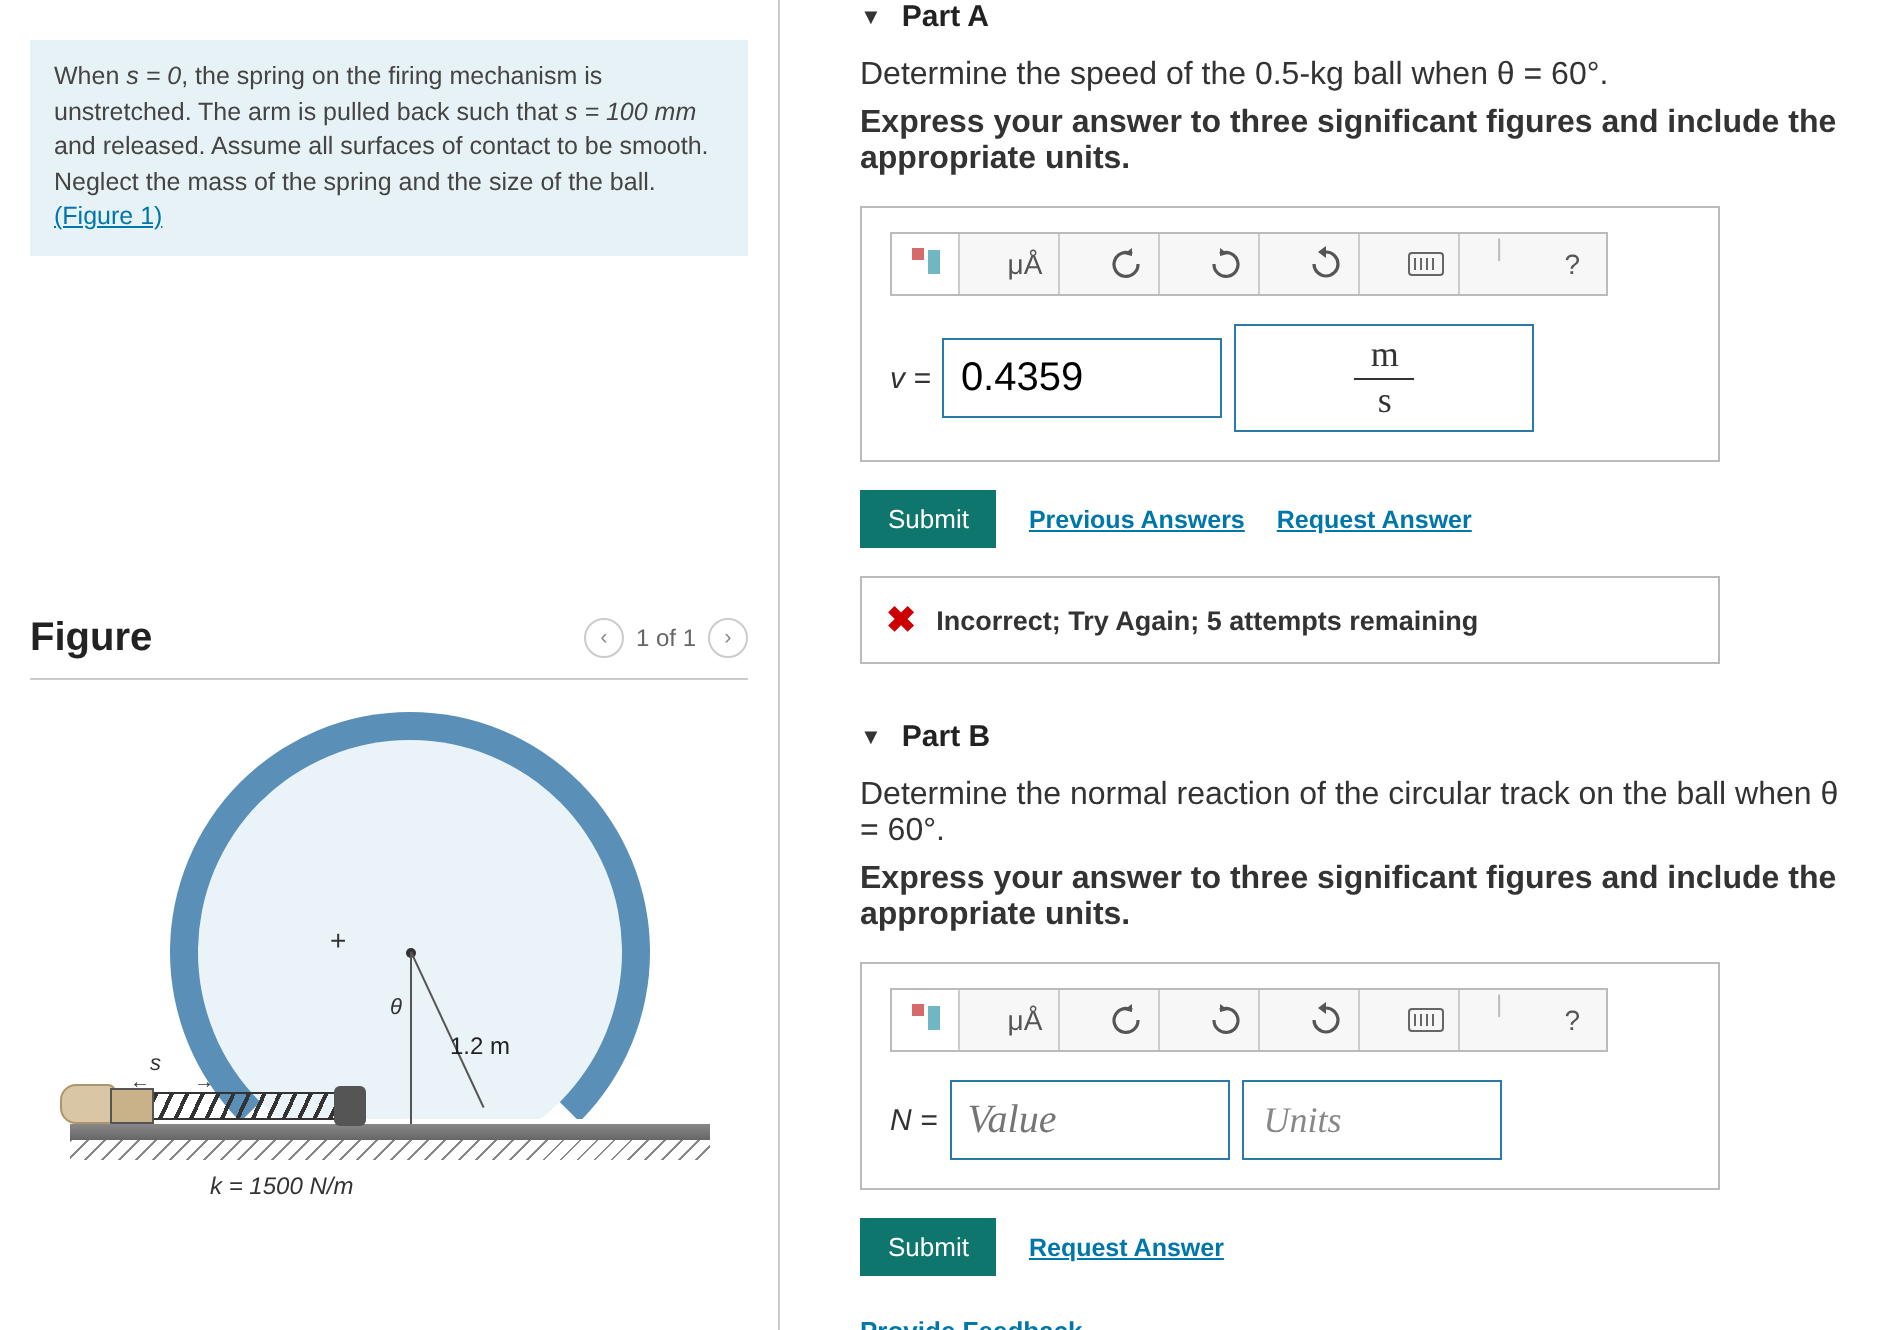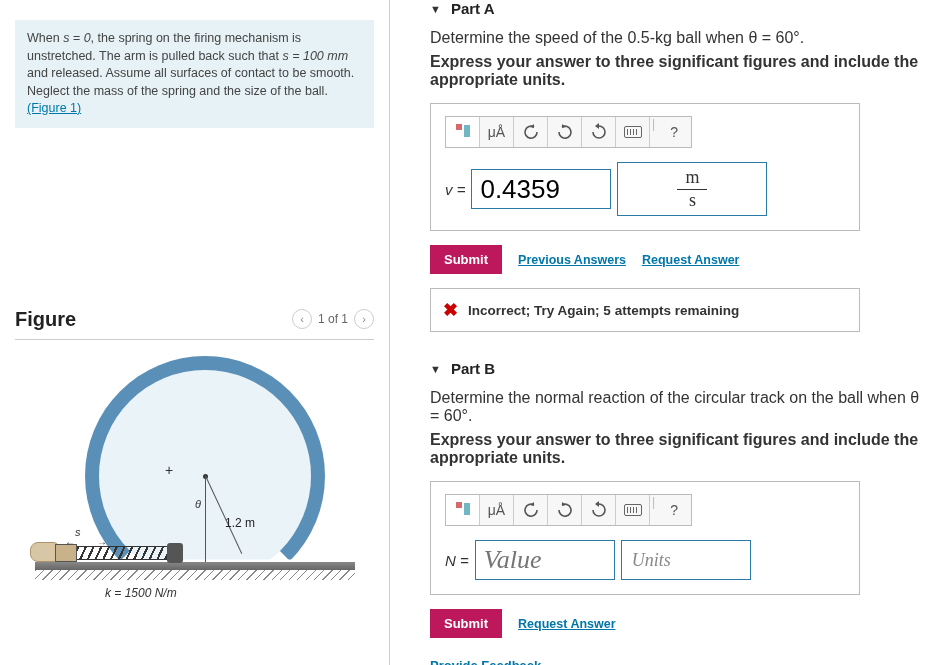--- a/index.html
+++ b/index.html
@@ -66,55 +66,55 @@
     margin-top: 0px; margin-bottom: 12px;
   }
   .part-head .caret { color:#333; font-size:11px; }
   .sub { font-size: 16px; color:#333; margin-bottom: 6px; }
   .sub.bold { font-weight: bold; margin-bottom: 14px; }
   .answer-box {
     border:1px solid #bbb; padding: 12px 14px 14px 14px; width: 430px;
     margin-bottom: 14px;
   }
   .toolbar {
-    display:flex; gap:0; margin-bottom: 14px;
+    display:flex; gap:16px; margin-bottom: 14px;
     border:1px solid #bbb; width: max-content; background:#f7f7f7;
   }
   .tbtn {
     width: 34px; height: 30px; display:flex; align-items:center; justify-content:center;
     border-right:1px solid #ccc; color:#555; font-size:14px; cursor:pointer;
     background:#f7f7f7;
   }
   .tbtn:last-child { border-right:none; }
   .tbtn.tpl { background:#fff; }
   .tbtn svg { width:18px; height:18px; }
   .input-row { display:flex; align-items:center; gap:6px; }
   .var-label { font-style: italic; font-size: 15px; }
   .text-input {
-    border:1px solid #2a7aa8; height:40px; font-size:26px; padding: 4px 8px;
+    border:1px solid #2a7aa8; height:40px; font-size:20px; padding: 4px 8px;
     width: 140px; font-family: inherit; outline:none;
   }
   .text-input.placeholder-style { color:#ef4444; font-style:italic; }
   .units-frac {
     border:1px solid #2a7aa8; display:flex; flex-direction:column;
     width: 150px; height: 54px; align-items:center; justify-content:center;
     font-family: 'Times New Roman', serif; font-size:18px;
   }
   .units-frac .num { border-bottom:1px solid #333; width:30px; text-align:center; line-height:1.2; }
   .units-frac .den { width:30px; text-align:center; line-height:1.2; }
   .units-box {
     border:1px solid #2a7aa8; height:40px; width:130px;
     display:flex; align-items:center; padding:0 10px;
     font-style:italic; color:#888; font-size:18px;
     font-family: 'Times New Roman', serif;
   }
   .submit-row { display:flex; align-items:center; gap:16px; margin-top: 4px; }
   .submit-btn {
-    background:#be185d; color:#fff; border:none; padding: 7px 14px;
-    font-size:13px; font-weight:bold; cursor:pointer;
+    background:#0f766e; color:#fff; border:none; padding: 7px 14px;
+    font-size:13px; font-weight:normal; cursor:pointer;
   }
   .link-sm { color:#0077aa; text-decoration:underline; font-size:12.5px; cursor:pointer;font-weight:bold; }
   .feedback {
     border:1px solid #bbb; padding: 10px 12px; width: 430px;
     display:flex; align-items:center; gap:10px; font-size:13.5px;
     font-weight:bold; color:#333; margin-bottom: 28px;
   }
   .x-icon { color:#c00; font-size:18px; font-weight:bold; }
   .provide-fb { margin-top: 20px; }
   

